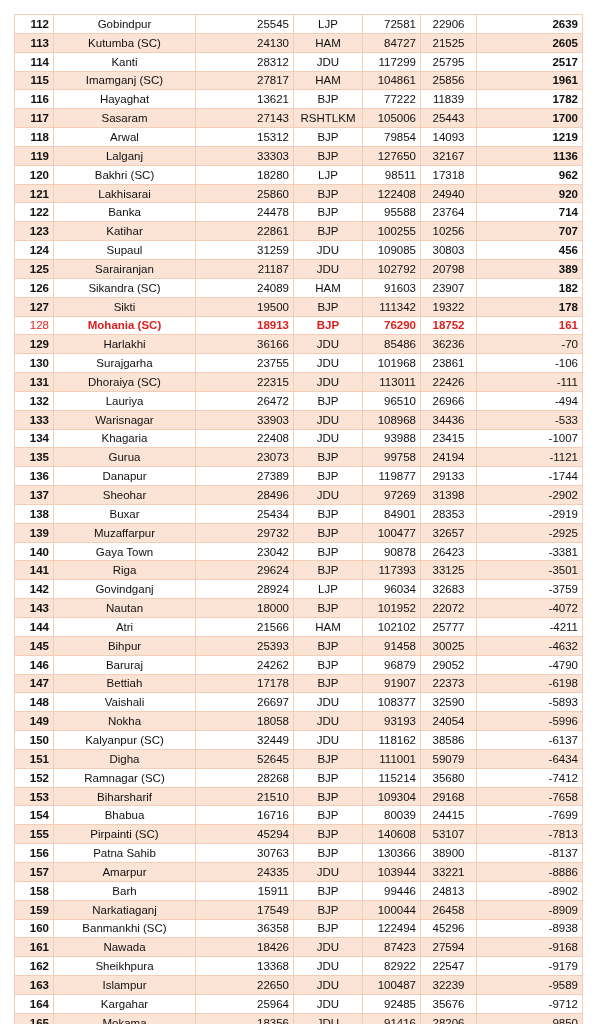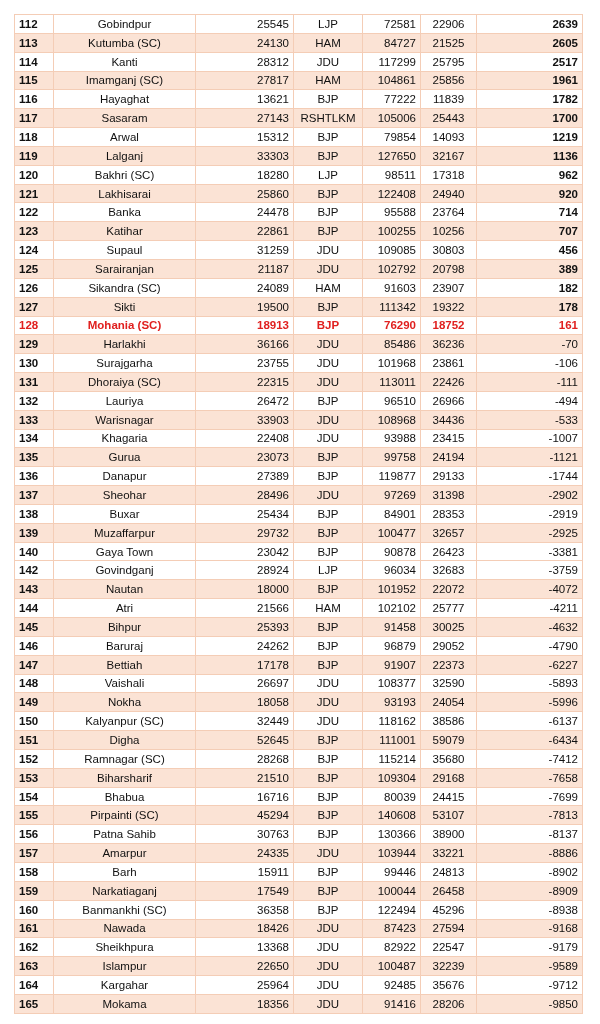--- a/index.html
+++ b/index.html
@@ -8,28 +8,28 @@
     position: absolute; left: 14px; top: 14px;
     width: 568px; border-collapse: collapse; table-layout: fixed;
     font-family: "Liberation Sans", sans-serif; font-size: 11.5px; color: #111;
   }
   td {
     height: 17.85px; padding: 0 4px; border: 1px solid #f4cdb6;
     white-space: nowrap; overflow: hidden; line-height: 16px;
   }
   tr.shade td { background: #fbe3d5; }
   tr.plain td { background: #ffffff; }
-  td.num { font-weight: bold; }
+  td.num { text-align: right; font-weight: bold; }
   td.name { text-align: center; }
   td.r { text-align: right; }
   td.c { text-align: center; }
   td.diff { text-align: right; }
   td.bold { font-weight: bold; }
   tr.highlight td { color: #e0201f; font-weight: bold; }
-  tr.highlight td.num { font-weight: bold; }
+  tr.highlight td.num { font-weight: normal; }
 </style>
 </head>
 <body>
 
 <table>
   <colgroup>
     <col style="width:39px">
     <col style="width:142px">
     <col style="width:98px">
     <col style="width:69px">
@@ -292,20 +292,29 @@
       </tr>
       <tr class="plain">
         <td class="num">140</td>
         <td class="name">Gaya Town</td>
         <td class="r">23042</td>
         <td class="c">BJP</td>
         <td class="r">90878</td>
         <td class="c">26423</td>
         <td class="diff">-3381</td>
       </tr>
+      <tr class="shade">
+        <td class="num">141</td>
+        <td class="name">Riga</td>
+        <td class="r">29624</td>
+        <td class="c">BJP</td>
+        <td class="r">117393</td>
+        <td class="c">33125</td>
+        <td class="diff">-3501</td>
+      </tr>
       <tr class="plain">
         <td class="num">142</td>
         <td class="name">Govindganj</td>
         <td class="r">28924</td>
         <td class="c">LJP</td>
         <td class="r">96034</td>
         <td class="c">32683</td>
         <td class="diff">-3759</td>
       </tr>
       <tr class="shade">
@@ -344,21 +353,21 @@
         <td class="c">29052</td>
         <td class="diff">-4790</td>
       </tr>
       <tr class="shade">
         <td class="num">147</td>
         <td class="name">Bettiah</td>
         <td class="r">17178</td>
         <td class="c">BJP</td>
         <td class="r">91907</td>
         <td class="c">22373</td>
-        <td class="diff">-6227</td>
+        <td class="diff">-6198</td>
       </tr>
       <tr class="plain">
         <td class="num">148</td>
         <td class="name">Vaishali</td>
         <td class="r">26697</td>
         <td class="c">JDU</td>
         <td class="r">108377</td>
         <td class="c">32590</td>
         <td class="diff">-5893</td>
       </tr>

